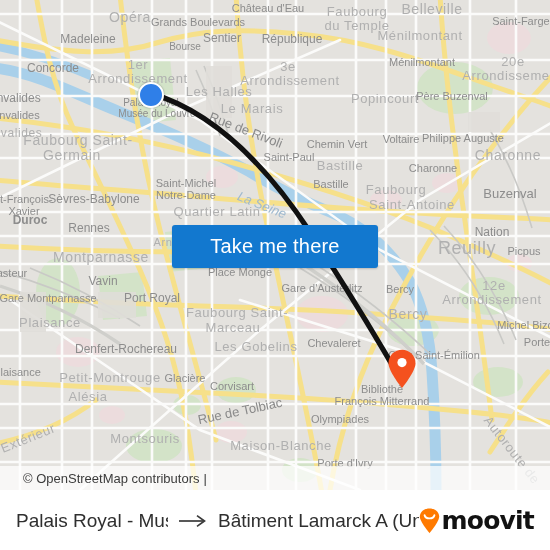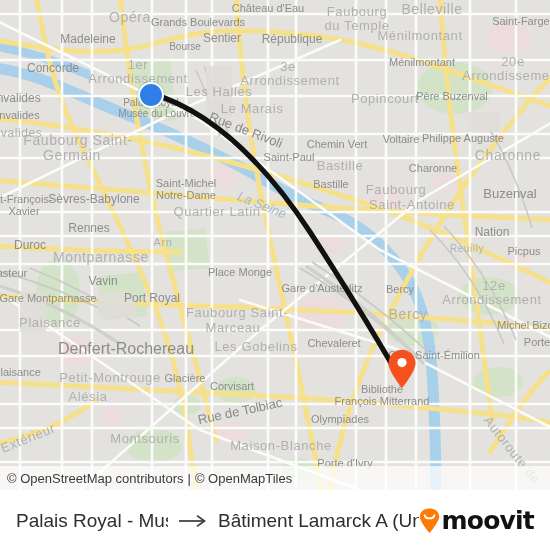--- a/index.html
+++ b/index.html
@@ -56,21 +56,21 @@
   }
 
   
   #attribution{
     position:absolute;left:0;bottom:0;width:550px;height:24px;
     display:flex;align-items:center;
     background:rgba(255,255,255,.72);
     font-size:13px;color:#3b3b3b;
     padding-left:7px;box-sizing:border-box;
   }
-  #attribution a{color:#3b3b3b;text-decoration:none;}
+  #attribution a{color:#3b3b3b;text-decoration:none;margin-left:16px;}
   #attribution .sep{margin:0 4px;color:#3b3b3b;}
 
   
   #bottombar{
     position:absolute;left:0;top:490px;width:550px;height:60px;
     background:#ffffff;
     display:flex;align-items:center;
     box-sizing:border-box;padding:0 16px;
     border-top:1px solid #ffffff;
   }
@@ -257,41 +257,41 @@
         <div class="lbl lbl" style="left: 186px; top: 183px; font-size: 11px;">Saint-Michel</div>
         <div class="lbl lbl" style="left: 186px; top: 195px; font-size: 11px;">Notre-Dame</div>
         <div class="lbl place" style="left: 396px; top: 189px; font-size: 13px;">Faubourg</div>
         <div class="lbl place" style="left: 396px; top: 204px; font-size: 13px; margin-left: 16px;">Saint-Antoine</div>
         <div class="lbl lbl" style="left: 94px; top: 199px; font-size: 12px;">Sèvres-Babylone</div>
         <div class="lbl lbl" style="left: 22px; top: 199px; font-size: 11px;">int-François-</div>
         <div class="lbl lbl" style="left: 24px; top: 211px; font-size: 11px;">Xavier</div>
         <div class="lbl place" style="left: 186px; top: 211px; font-size: 13px; margin-left: 31px;">Quartier Latin</div>
         <div class="lbl lbl" style="left: 510px; top: 193px; font-size: 13px;">Buzenval</div>
         <div class="lbl water" style="left: 262px; top: 205px; font-size: 13px; transform: translate(-50%, -50%) rotate(22deg);">La Seine</div>
-        <div class="lbl lbl" style="left: 30px; top: 245px; font-size: 12px;">Duroc</div>
+        <div class="lbl lbl" style="left: 30px; top: 220px; font-size: 12px; font-weight: bold;">Duroc</div>
         <div class="lbl lbl" style="left: 89px; top: 228px; font-size: 12px;">Rennes</div>
         <div class="lbl lbl" style="left: 492px; top: 232px; font-size: 12px;">Nation</div>
         <div class="lbl place" style="left: 163px; top: 242px; font-size: 11px;">Arn</div>
         <div class="lbl place" style="left: 101px; top: 257px; font-size: 14px;">Montparnasse</div>
-        <div class="lbl place" style="left: 467px; top: 248px; font-size: 10px;">Reuilly</div>
+        <div class="lbl place" style="left: 467px; top: 248px; font-size: 18px;">Reuilly</div>
         <div class="lbl lbl" style="left: 524px; top: 251px; font-size: 11px;">Picpus</div>
         <div class="lbl lbl" style="left: 240px; top: 272px; font-size: 11px;">Place Monge</div>
         <div class="lbl lbl" style="left: 103px; top: 281px; font-size: 12px;">Vavin</div>
         <div class="lbl lbl" style="left: 12px; top: 273px; font-size: 11px;">asteur</div>
         <div class="lbl lbl" style="left: 322px; top: 288px; font-size: 11px;">Gare d'Austerlitz</div>
         <div class="lbl lbl" style="left: 400px; top: 289px; font-size: 11px;">Bercy</div>
         <div class="lbl place" style="left: 494px; top: 285px; font-size: 13px;">12e</div>
         <div class="lbl place" style="left: 492px; top: 299px; font-size: 13px;">Arrondissement</div>
         <div class="lbl lbl" style="left: 48px; top: 298px; font-size: 11px;">Gare Montparnasse</div>
         <div class="lbl lbl" style="left: 152px; top: 298px; font-size: 12px;">Port Royal</div>
         <div class="lbl place" style="left: 408px; top: 314px; font-size: 14px;">Bercy</div>
         <div class="lbl place" style="left: 237px; top: 312px; font-size: 13px;">Faubourg Saint-</div>
         <div class="lbl place" style="left: 233px; top: 327px; font-size: 13px;">Marceau</div>
         <div class="lbl place" style="left: 50px; top: 322px; font-size: 13px;">Plaisance</div>
-        <div class="lbl lbl" style="left: 126px; top: 349px; font-size: 16px;">Denfert-Rochereau</div>
+        <div class="lbl lbl" style="left: 126px; top: 349px; font-size: 12px;">Denfert-Rochereau</div>
         <div class="lbl lbl" style="left: 527px; top: 325px; font-size: 11px;">Michel Bizot</div>
         <div class="lbl lbl" style="left: 334px; top: 343px; font-size: 11px;">Chevaleret</div>
         <div class="lbl place" style="left: 256px; top: 346px; font-size: 13px;">Les Gobelins</div>
         <div class="lbl lbl" style="left: 537px; top: 342px; font-size: 11px;">Porte</div>
         <div class="lbl lbl" style="left: 434px; top: 355px; font-size: 11px;">Cour Saint-Émilion</div>
         <div class="lbl lbl" style="left: 17px; top: 372px; font-size: 11px;">Plaisance</div>
         <div class="lbl place" style="left: 110px; top: 377px; font-size: 13px;">Petit-Montrouge</div>
         <div class="lbl lbl" style="left: 185px; top: 378px; font-size: 11px;">Glacière</div>
         <div class="lbl lbl" style="left: 232px; top: 386px; font-size: 11px;">Corvisart</div>
         <div class="lbl lbl" style="left: 382px; top: 389px; font-size: 11px;">Bibliothè</div>
@@ -311,25 +311,27 @@
     </svg>
 
     <div id="origin-dot"></div>
 
     <svg id="dest-pin" viewBox="0 0 30 40" aria-hidden="true">
       <path d="M15 39 C 15 39, 28.5 22.5, 28.5 14.2 C 28.5 6.4, 22.4 0.8, 15 0.8
                C 7.6 0.8, 1.5 6.4, 1.5 14.2 C 1.5 22.5, 15 39, 15 39 Z" fill="#f4511e"></path>
       <circle cx="15" cy="13.6" r="4.6" fill="#ffffff"></circle>
     </svg>
 
+    <button id="take-me-there">
+      <span>Take me there</span>
+    </button>
 
     <div id="attribution">
       <a href="#">© OpenStreetMap contributors</a>
       <span class="sep">|</span>
-      <a href="#">© OpenMapTiles</a>
     </div>
   </div>
 
   <div id="bottombar">
     <div id="route-summary">
       <span class="endpoint">Palais Royal - Musé…</span>
       <span id="arrow-icon">
         <svg width="30" height="14" viewBox="0 0 30 14" aria-hidden="true">
           <line x1="1" y1="7" x2="25" y2="7" stroke="#3a3a3a" stroke-width="1.7"></line>
           <polyline points="19,1.6 26.5,7 19,12.4" fill="none" stroke="#3a3a3a" stroke-width="1.7"></polyline>

